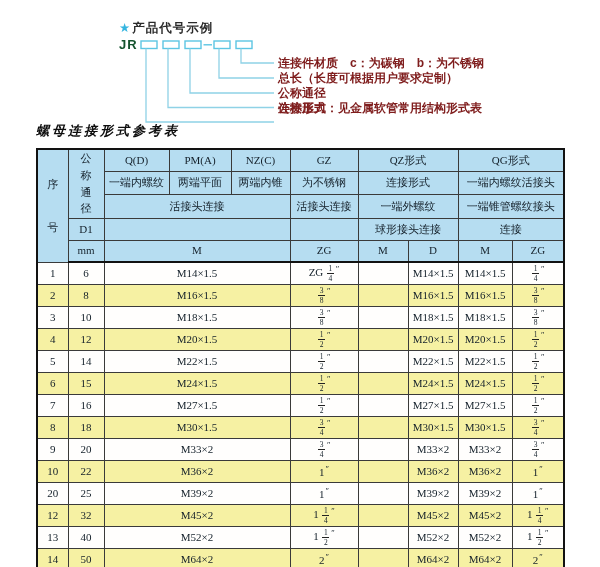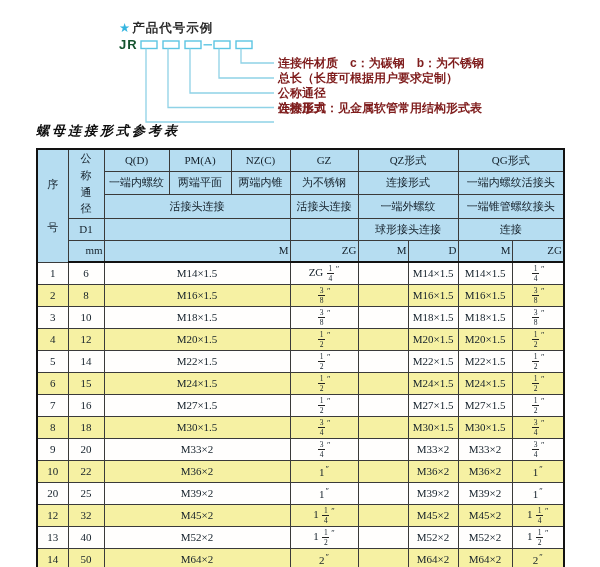--- a/index.html
+++ b/index.html
@@ -46,21 +46,21 @@
     border:2px solid var(--thick);
     font-family:"Liberation Serif","DejaVu Serif",serif;
     font-size:11px;color:#14202a;
   }
   table.ref td{
     border:1px solid var(--thin);
     text-align:center;vertical-align:middle;
     padding:0 1px;overflow:hidden;line-height:1.15;
   }
   thead td{background:var(--header-bg);}
-  thead tr:last-child td{border-bottom:2px solid var(--thick);text-align:right;}
+  thead tr:last-child td{border-bottom:2px solid var(--thick);}
   td.bl2{border-left:2px solid var(--thick);}
   tbody tr td{height:21px;background:#fffefd;}
   tbody tr.alt td{background:var(--alt-bg);}
   .stack{display:flex;flex-direction:column;align-items:center;justify-content:center;height:100%;}
   .frac{display:inline-block;vertical-align:middle;font-size:7.5px;line-height:1.05;margin:0 1px;}
   .frac .top{display:block;border-bottom:1px solid #222;padding:0 1.5px 0.5px;}
   .frac .bot{display:block;padding-top:0.5px;}
   .inch{font-size:8.5px;vertical-align:4px;margin-left:1px;}
 </style>
 </head>

